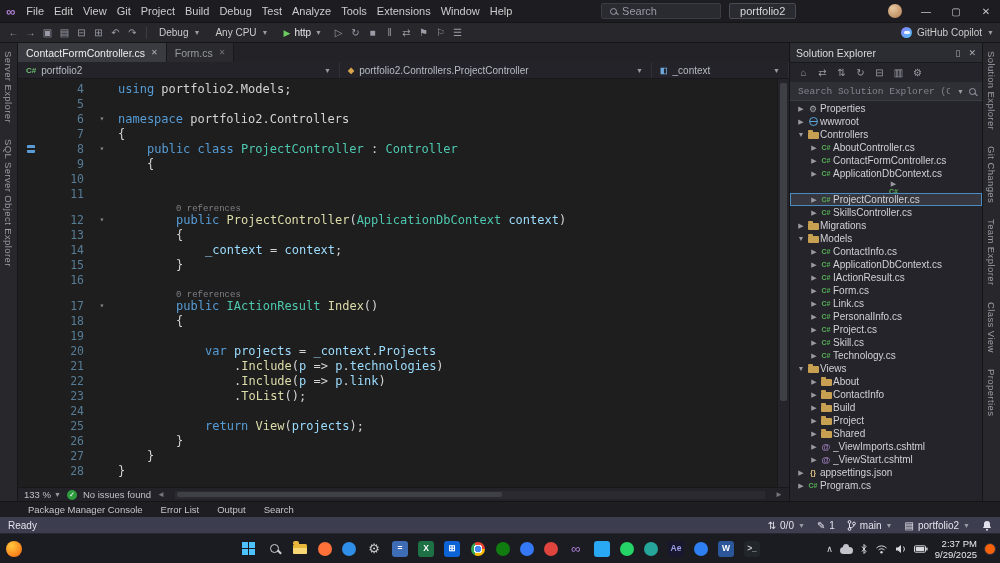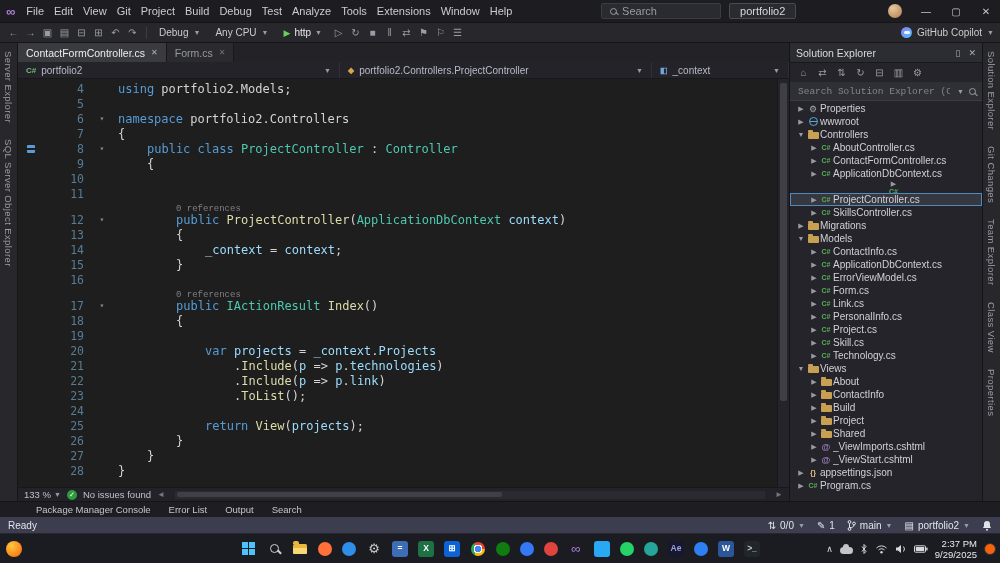--- a/index.html
+++ b/index.html
@@ -71,21 +71,21 @@
   .vthumb{position:absolute;left:2px;right:2px;top:4px;height:78%;background:#3F3F46;border-radius:2px;}
 
   
   .editor-status{height:14px;background:#222228;border-top:1px solid #18181C;display:flex;align-items:center;font-size:9.5px;color:#C0C0C8;gap:6px;padding:0 6px;flex:0 0 auto;}
   .green-check{width:10px;height:10px;border-radius:50%;background:#2E9B3E;color:#fff;font-size:7px;display:flex;align-items:center;justify-content:center;}
   .hscroll{flex:1;height:8px;background:#2A2A30;border-radius:1px;position:relative;margin:0 4px;}
   .hthumb{position:absolute;left:2px;top:1.5px;height:5px;width:55%;background:#3F3F46;border-radius:2px;}
   .scroll-arrow{color:#77777F;font-size:8px;}
 
   
-  .bottom-tabs{height:16px;background:#1E1E22;border-top:1px solid #151518;display:flex;align-items:center;gap:2px;padding-left:28px;font-size:9.5px;color:#C4C4CC;flex:0 0 auto;}
+  .bottom-tabs{height:16px;background:#1E1E22;border-top:1px solid #151518;display:flex;align-items:center;gap:2px;padding-left:20px;font-size:9.5px;color:#C4C4CC;flex:0 0 auto;}
   .btab{padding:1px 8px;}
 
   
   .solexp{width:193px;background:#24242A;display:flex;flex-direction:column;flex:0 0 auto;border-right:1px solid #151518;font-size:10.5px;color:#CCCCCC;}
   .se-header{height:20px;background:#2C2C33;display:flex;align-items:center;padding:0 6px;border-bottom:1px solid #18181C;flex:0 0 auto;}
   .se-title{font-size:10.5px;color:#DADADA;}
   .se-hbtn{margin-left:auto;display:flex;gap:8px;color:#AAAAB2;font-size:9px;}
   .se-toolbar{height:20px;display:flex;align-items:center;gap:4px;padding:0 6px;border-bottom:1px solid #2E2E35;flex:0 0 auto;}
   .se-ticon{width:15px;height:15px;display:flex;align-items:center;justify-content:center;color:#9C9CA8;font-size:10px;}
   .se-search{height:18px;margin:0;display:flex;align-items:center;background:#2F2F36;border-bottom:1px solid #3C3C45;padding:0 6px;gap:5px;flex:0 0 auto;}
@@ -410,21 +410,21 @@
             <span class="t-icon">
               <span class="ico-cs">C#</span>
             </span>
             <span class="t-label">ApplicationDbContext.cs</span>
           </div>
           <div class="tree-row" style="padding-left: 19px;">
             <span class="t-arrow">▶</span>
             <span class="t-icon">
               <span class="ico-cs">C#</span>
             </span>
-            <span class="t-label">ErrorViewModel.cs</span>
+            <span class="t-label">IActionResult.cs</span>
           </div>
           <div class="tree-row" style="padding-left: 19px;">
             <span class="t-arrow">▶</span>
             <span class="t-icon">
               <span class="ico-cs">C#</span>
             </span>
             <span class="t-label">Form.cs</span>
           </div>
           <div class="tree-row" style="padding-left: 19px;">
             <span class="t-arrow">▶</span>

